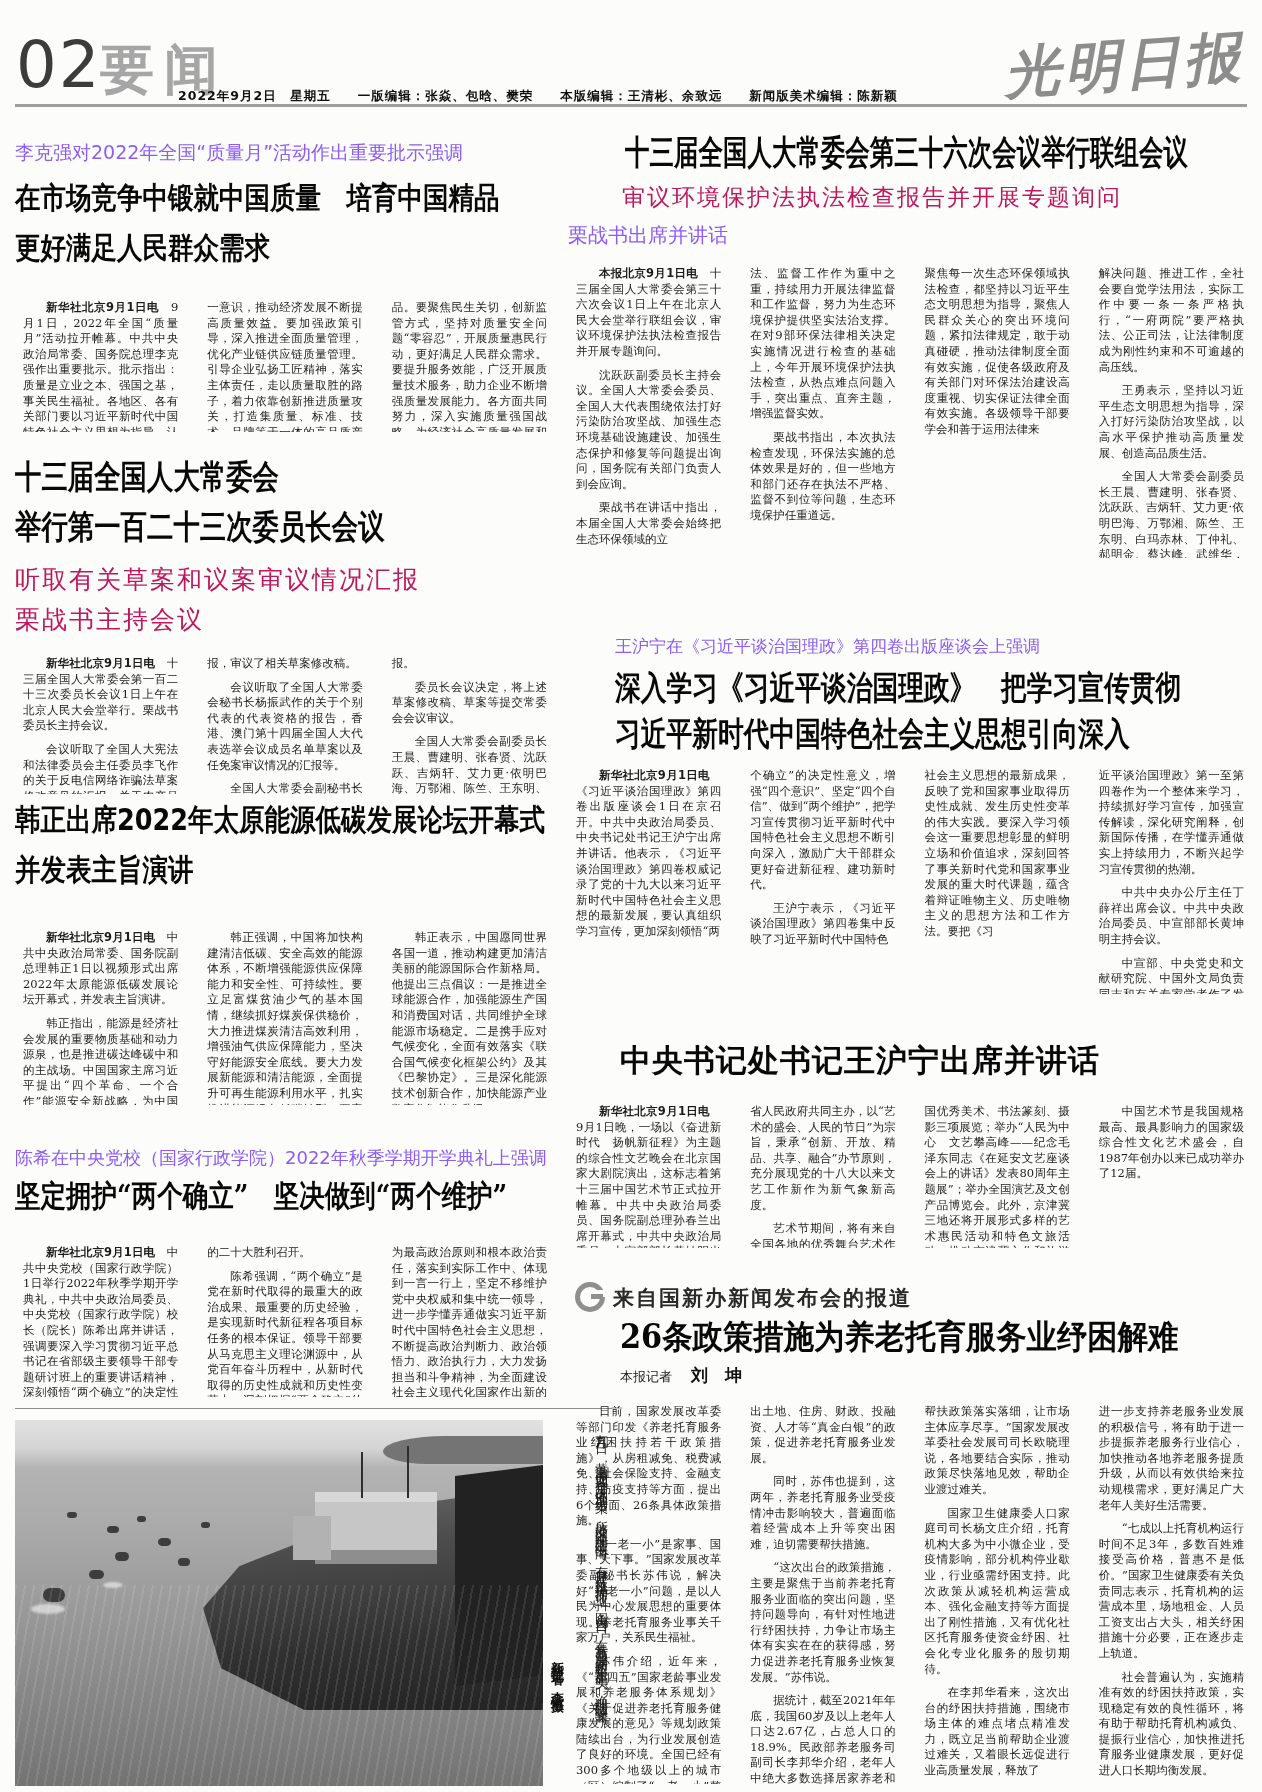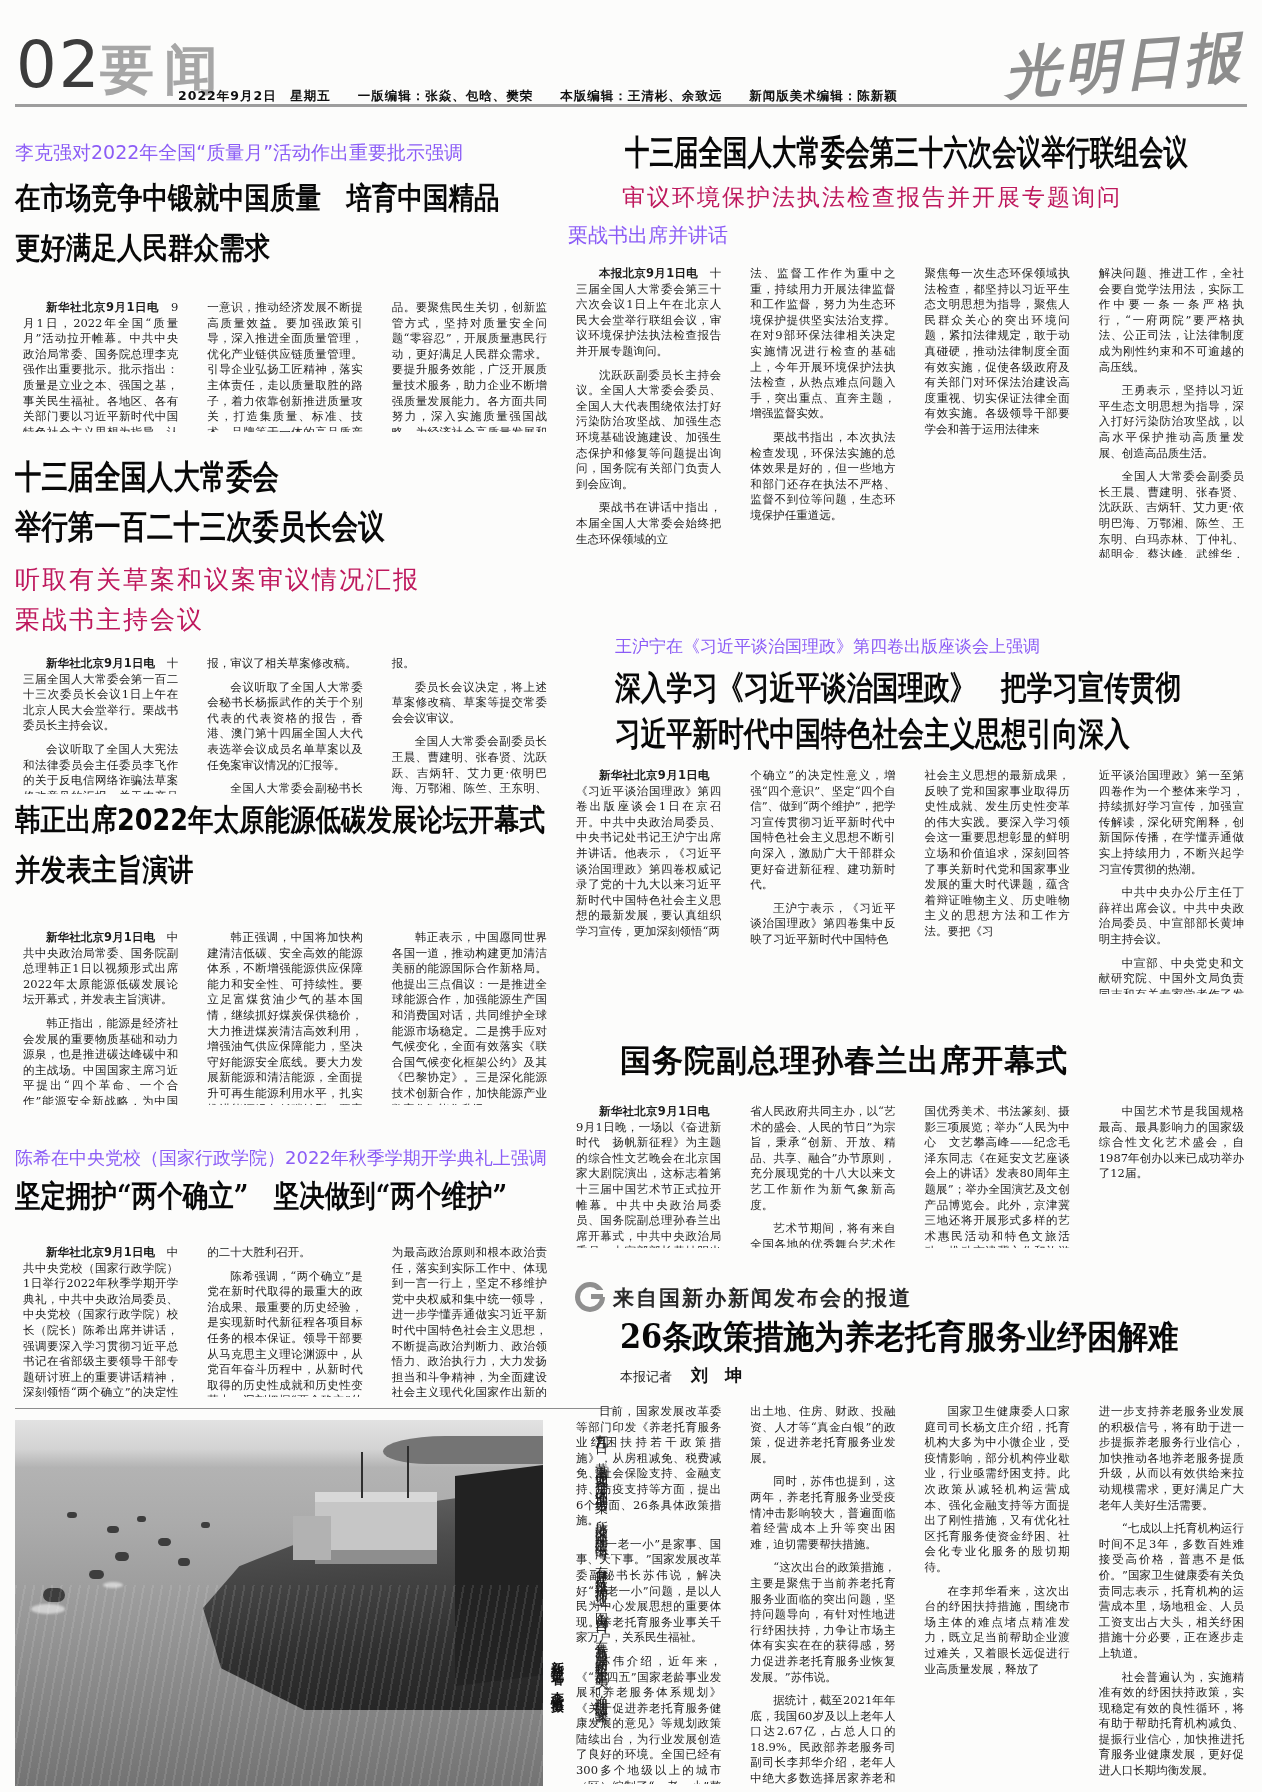--- a/index.html
+++ b/index.html
@@ -211,21 +211,21 @@
         </div>
       <div class="col">
           <p class="para cont">近平谈治国理政》第一至第四卷作为一个整体来学习，持续抓好学习宣传，加强宣传解读，深化研究阐释，创新国际传播，在学懂弄通做实上持续用力，不断兴起学习宣传贯彻的热潮。</p>
           <p class="para">中共中央办公厅主任丁薛祥出席会议。中共中央政治局委员、中宣部部长黄坤明主持会议。</p>
           <p class="para">中宣部、中央党史和文献研究院、中国外文局负责同志和有关专家学者作了发言。中央和国家机关有关部门负责同志、各省区市党委宣传部主要负责同志参加会议。</p>
         </div>
     </div>
   </section>
 
   <section>
-    <div class="abs hl serif" style="left:620px;top:1040px;font-size:31px;font-weight:700;letter-spacing:1px">国务院副总理孙春兰出席开幕式</div>
+    <div class="abs hl serif" style="left:620px;top:1040px;font-size:31px;font-weight:700;letter-spacing:1px">中央书记处书记王沪宁出席并讲话</div>
     <div class="abs cols" style="left:568px;top:1096px;width:684px;height:152px">
       <div class="col">
         <p class="para"><b class="dl">新华社北京9月1日电</b><span>　9月1日晚，一场以《奋进新时代　扬帆新征程》为主题的综合性文艺晚会在北京国家大剧院演出，这标志着第十三届中国艺术节正式拉开帷幕。中共中央政治局委员、国务院副总理孙春兰出席开幕式，中共中央政治局委员、中宣部部长黄坤明出席并宣布开幕。</span></p>
       </div>
       <div class="col">
           <p class="para cont">省人民政府共同主办，以“艺术的盛会、人民的节日”为宗旨，秉承“创新、开放、精品、共享、融合”办节原则，充分展现党的十八大以来文艺工作新作为新气象新高度。</p>
           <p class="para">艺术节期间，将有来自全国各地的优秀舞台艺术作品进行展演，包括文华奖参评作品58部（台）、特邀剧目26部（台）、群星奖参评作品100余个；举办全</p>
         </div>
       <div class="col">
           <p class="para cont">国优秀美术、书法篆刻、摄影三项展览；举办“人民为中心　文艺攀高峰——纪念毛泽东同志《在延安文艺座谈会上的讲话》发表80周年主题展”；举办全国演艺及文创产品博览会。此外，京津冀三地还将开展形式多样的艺术惠民活动和特色文旅活动，推动京津冀文化和旅游一体化向纵深发展。</p>
@@ -255,20 +255,21 @@
           <p class="para">“一老一小”是家事、国事、天下事。”国家发展改革委副秘书长苏伟说，解决好“一老一小”问题，是以人民为中心发展思想的重要体现。养老托育服务业事关千家万户，关系民生福祉。</p>
           <p class="para">苏伟介绍，近年来，《“十四五”国家老龄事业发展和养老服务体系规划》《关于促进养老托育服务健康发展的意见》等规划政策陆续出台，为行业发展创造了良好的环境。全国已经有300多个地级以上的城市（区）编制了“一老一小”整体解决方案，初步形成了“一老一小”</p>
         </div>
       <div class="col">
           <p class="para cont">出土地、住房、财政、投融资、人才等“真金白银”的政策，促进养老托育服务业发展。</p>
           <p class="para">同时，苏伟也提到，这两年，养老托育服务业受疫情冲击影响较大，普遍面临着经营成本上升等突出困难，迫切需要帮扶措施。</p>
           <p class="para">“这次出台的政策措施，主要是聚焦于当前养老托育服务业面临的突出问题，坚持问题导向，有针对性地进行纾困扶持，力争让市场主体有实实在在的获得感，努力促进养老托育服务业恢复发展。”苏伟说。</p>
           <p class="para">据统计，截至2021年年底，我国60岁及以上老年人口达2.67亿，占总人口的18.9%。民政部养老服务司副司长李邦华介绍，老年人中绝大多数选择居家养老和社区养老，养老机构、社区养老服务设施是养老服务体系的重要支撑。</p>
         </div>
       <div class="col">
+          <p class="para cont">帮扶政策落实落细，让市场主体应享尽享。”国家发展改革委社会发展司司长欧晓理说，各地要结合实际，推动政策尽快落地见效，帮助企业渡过难关。</p>
           <p class="para">国家卫生健康委人口家庭司司长杨文庄介绍，托育机构大多为中小微企业，受疫情影响，部分机构停业歇业，行业亟需纾困支持。此次政策从减轻机构运营成本、强化金融支持等方面提出了刚性措施，又有优化社区托育服务使资金纾困、社会化专业化服务的殷切期待。</p>
           <p class="para">在李邦华看来，这次出台的纾困扶持措施，围绕市场主体的难点堵点精准发力，既立足当前帮助企业渡过难关，又着眼长远促进行业高质量发展，释放了</p>
         </div>
       <div class="col">
           <p class="para cont">进一步支持养老服务业发展的积极信号，将有助于进一步提振养老服务行业信心，加快推动各地养老服务提质升级，从而以有效供给来拉动规模需求，更好满足广大老年人美好生活需要。</p>
           <p class="para">“七成以上托育机构运行时间不足3年，多数百姓难接受高价格，普惠不是低价。”国家卫生健康委有关负责同志表示，托育机构的运营成本里，场地租金、人员工资支出占大头，相关纾困措施十分必要，正在逐步走上轨道。</p>
           <p class="para">社会普遍认为，实施精准有效的纾困扶持政策，实现稳定有效的良性循环，将有助于帮助托育机构减负、提振行业信心，加快推进托育服务业健康发展，更好促进人口长期均衡发展。</p>
         </div>
     </div>
   </section>

